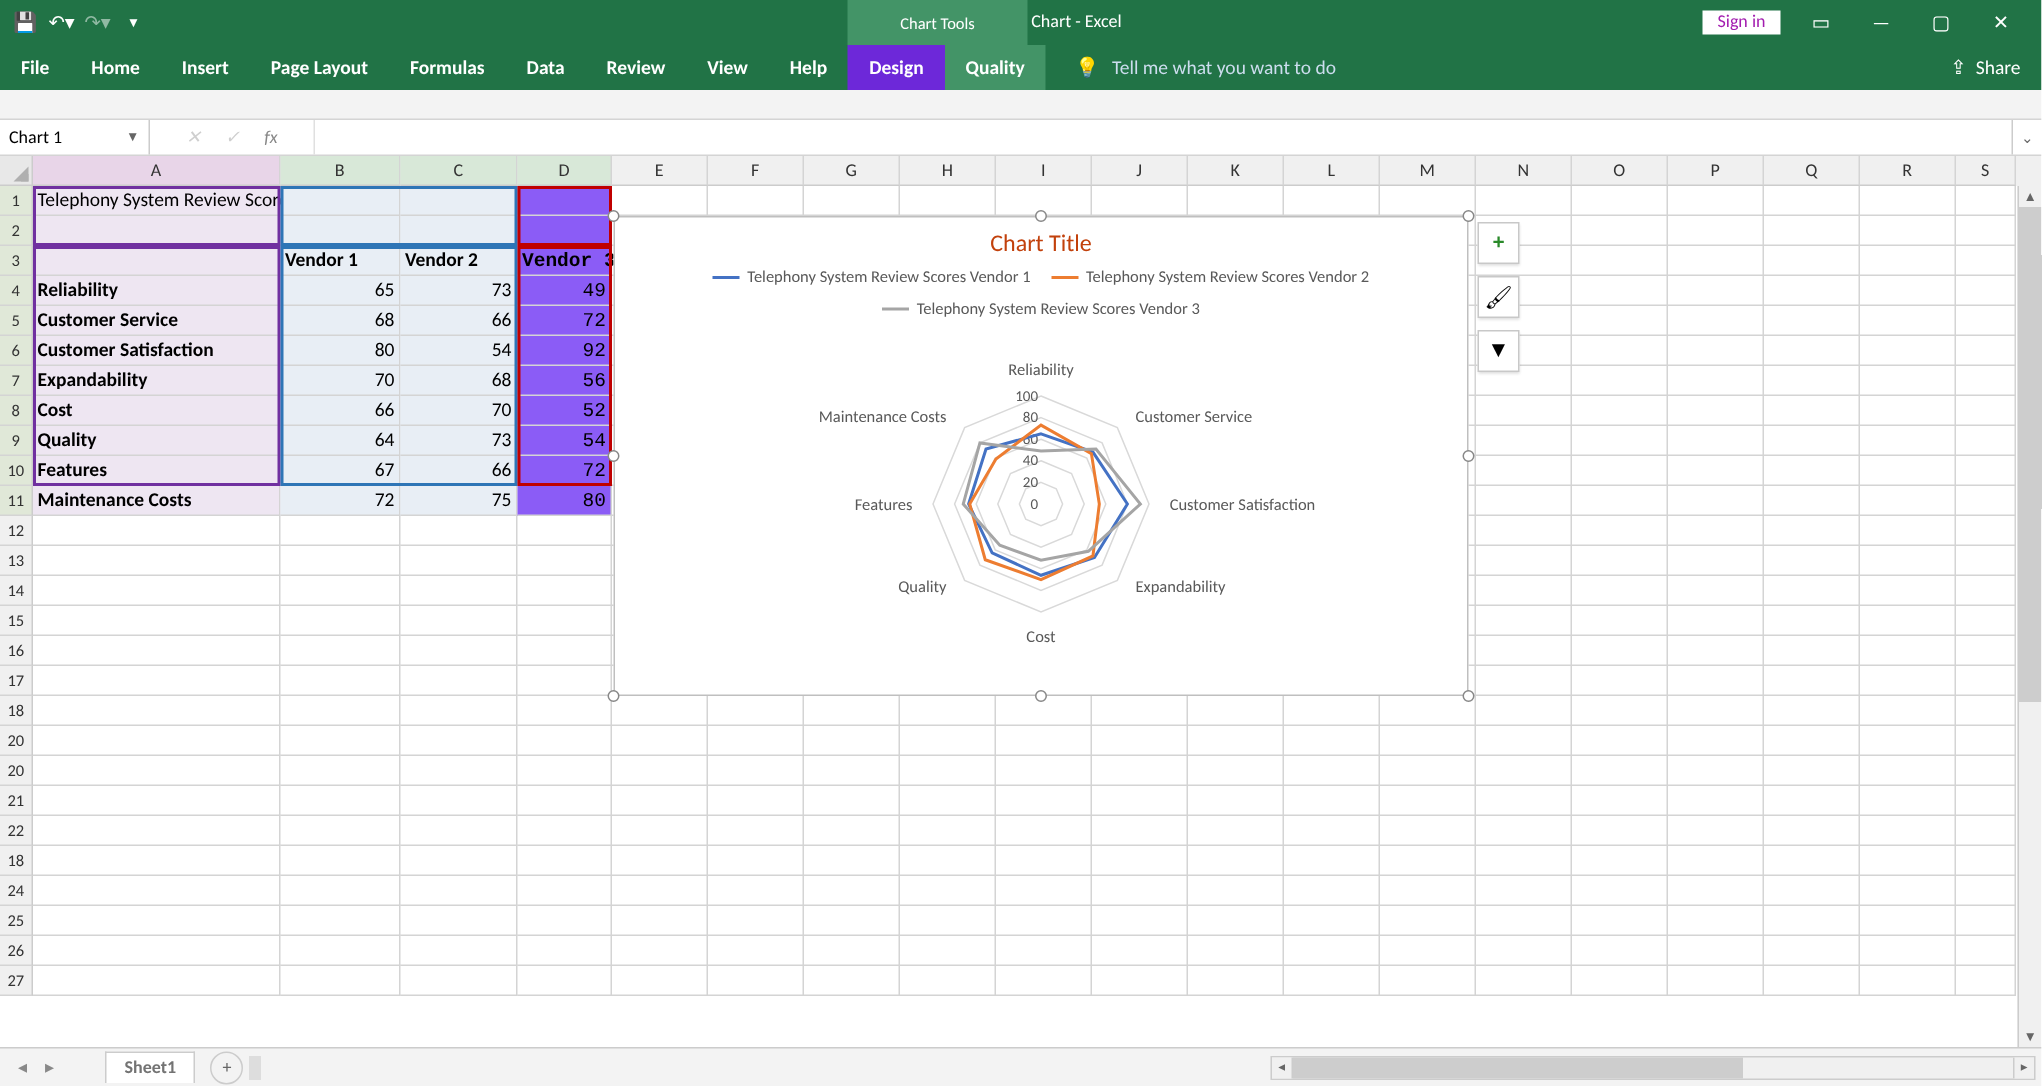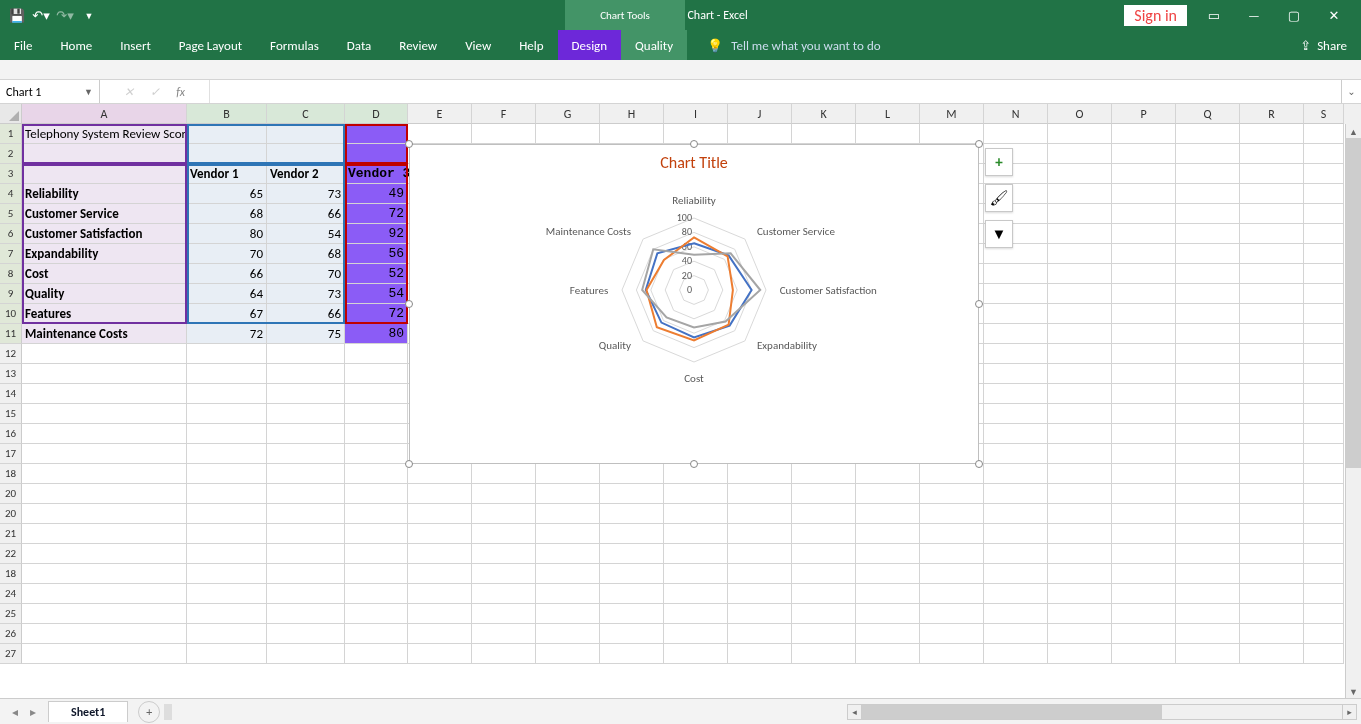--- a/index.html
+++ b/index.html
@@ -4,25 +4,25 @@
 <style>
 *{box-sizing:border-box;margin:0;padding:0;font-family:"Segoe UI","Calibri",sans-serif;}
 html,body{width:1361px;height:724px;overflow:hidden;background:#fff;}
 
 .titlebar{height:30px;background:#217346;color:#fff;display:flex;align-items:center;font-size:12px;}
 .qat{display:flex;align-items:center;gap:6px;padding:0 8px;}
 .qat .ic{width:18px;height:18px;display:flex;align-items:center;justify-content:center;color:#fff;font-size:13px;}
 .titlebar .center{position:absolute;left:0;right:0;text-align:center;pointer-events:none;}
 .titlebar .charttools{position:absolute;left:565px;right:auto;top:0;height:30px;width:120px;background:#439467;display:flex;align-items:center;justify-content:center;font-size:11px;color:#fff;}
 .winbtns{margin-left:auto;display:flex;align-items:center;gap:14px;padding-right:14px;}
-.signin{background:#fff;color:#ef4444;padding:1px 10px;font-size:16px;}
+.signin{background:#fff;color:#a21caf;padding:1px 10px;font-size:12px;}
 .winbtn{width:26px;text-align:center;font-size:13px;}
 
 .ribbon{height:30px;background:#217346;color:#fff;display:flex;align-items:stretch;font-size:13px;position:relative;}
-.ribbon .tab{padding:0 14px;display:flex;align-items:center;cursor:default;}
+.ribbon .tab{padding:0 14px;display:flex;align-items:center;cursor:default;font-weight:bold;}
 .ribbon .tab.ctx{background:#439467;}
 .ribbon .tab.active{background:#6d28d9;}
 .ribbon .tell{display:flex;align-items:center;gap:8px;margin-left:20px;color:#cde;}
 .ribbon .share{margin-left:auto;padding:0 14px;display:flex;align-items:center;gap:6px;}
 
 .ribbonbody{height:20px;background:#f3f3f3;border-bottom:1px solid #d4d4d4;}
 
 .fbar{height:24px;border-bottom:1px solid #d4d4d4;display:flex;align-items:stretch;font-size:12px;}
 .namebox{width:100px;border-right:1px solid #ccc;display:flex;align-items:center;padding:0 6px;justify-content:space-between;}
 .namebox .dd{font-size:9px;color:#666;}
@@ -71,21 +71,21 @@
 .radarsvg{display:block;margin:0 auto;}
 .axlabel{font-size:11px;fill:#595959;}
 .ticklabel{font-size:10px;fill:#595959;}
 
 .chartbtns{position:absolute;left:985px;top:44px;display:flex;flex-direction:column;gap:8px;}
 .chartbtn{width:28px;height:28px;border:1px solid #c8c8c8;background:#fff;display:flex;align-items:center;justify-content:center;font-size:15px;box-shadow:0 1px 2px rgba(0,0,0,.15);}
 
 .sheettabs{height:26px;border-top:1px solid #ccc;display:flex;align-items:center;font-size:12px;background:#f3f3f3;}
 .stnav{display:flex;gap:4px;padding:0 8px;color:#888;}
 .stnav span{width:14px;text-align:center;}
-.stab{padding:3px 22px;background:#fff;border:1px solid #ccc;border-bottom:none;margin-left:0;font-weight:600;color:#0f172a;}
+.stab{padding:3px 12px;background:#fff;border:1px solid #ccc;border-bottom:none;margin-left:22px;font-weight:600;color:#737373;}
 .addsheet{width:22px;height:22px;border:1px solid #ccc;border-radius:50%;margin-left:10px;display:flex;align-items:center;justify-content:center;color:#666;}
 .hscroll{margin-left:auto;width:510px;height:16px;border:1px solid #ccc;background:#f0f0f0;position:relative;margin-right:4px;}
 .hscroll .thumb{position:absolute;left:14px;top:0;bottom:0;width:300px;background:#cdcdcd;}
 .hscroll .arr{position:absolute;top:0;bottom:0;width:14px;display:flex;align-items:center;justify-content:center;font-size:9px;color:#666;background:#f0f0f0;}
 .hscroll .arr.l{left:0;border-right:1px solid #ccc;} .hscroll .arr.r{right:0;border-left:1px solid #ccc;}
 .split{width:8px;height:16px;background:#ddd;margin:0 4px;}
 
 .vscroll{position:absolute;right:0;top:20px;bottom:0;width:16px;border-left:1px solid #ccc;background:#f0f0f0;}
 .vscroll .arr{height:14px;display:flex;align-items:center;justify-content:center;font-size:9px;color:#666;}
 .vscroll .thumb{position:absolute;top:14px;left:0;right:0;height:330px;background:#cdcdcd;}
@@ -783,20 +783,34 @@
   <div class="chartobj">
     <div class="handle h-tl"></div>
     <div class="handle h-tc"></div>
     <div class="handle h-tr"></div>
     <div class="handle h-lc"></div>
     <div class="handle h-rc"></div>
     <div class="handle h-bl"></div>
     <div class="handle h-bc"></div>
     <div class="handle h-br"></div>
     <div class="charttitle">Chart Title</div>
+    <div class="legend" id="legend">
+        <div class="item">
+          <div class="sw" style="background: rgb(68, 114, 196);"></div>
+          <span>Telephony System Review Scores Vendor 1</span>
+        </div>
+        <div class="item">
+          <div class="sw" style="background: rgb(237, 125, 49);"></div>
+          <span>Telephony System Review Scores Vendor 2</span>
+        </div>
+        <div class="item">
+          <div class="sw" style="background: rgb(165, 165, 165);"></div>
+          <span>Telephony System Review Scores Vendor 3</span>
+        </div>
+      </div>
     <svg class="radarsvg" id="radarsvg" width="460" height="225">
         <path d="M230 103.6L240.1823376490863 107.81766235091372L244.4 118L240.1823376490863 128.1823376490863L230 132.4L219.8176623509137 128.1823376490863L215.6 118L219.8176623509137 107.81766235091372Z" fill="none" stroke="#d9d9d9" stroke-width="1"></path>
         <path d="M230 89.2L250.36467529817259 97.63532470182743L258.8 118L250.36467529817259 138.36467529817256L230 146.8L209.63532470182744 138.36467529817259L201.2 118L209.63532470182741 97.63532470182743Z" fill="none" stroke="#d9d9d9" stroke-width="1"></path>
         <path d="M230 74.8L260.54701294725885 87.45298705274115L273.2 118L260.54701294725885 148.54701294725885L230 161.2L199.45298705274115 148.54701294725885L186.8 118L199.45298705274115 87.45298705274115Z" fill="none" stroke="#d9d9d9" stroke-width="1"></path>
         <path d="M230 60.4L270.72935059634517 77.27064940365486L287.6 118L270.72935059634517 158.72935059634514L230 175.6L189.27064940365486 158.72935059634514L172.4 118L189.27064940365486 77.27064940365486Z" fill="none" stroke="#d9d9d9" stroke-width="1"></path>
         <path d="M230 46L280.91168824543144 67.08831175456858L302 118L280.91168824543144 168.91168824543144L230 190L179.08831175456856 168.91168824543144L158 118.00000000000001L179.08831175456856 67.08831175456858Z" fill="none" stroke="#d9d9d9" stroke-width="1"></path>
         <text x="228" y="121" text-anchor="end" class="ticklabel">0</text>
         <text x="228" y="106.6" text-anchor="end" class="ticklabel">20</text>
         <text x="228" y="92.2" text-anchor="end" class="ticklabel">40</text>
         <text x="228" y="77.8" text-anchor="end" class="ticklabel">60</text>

